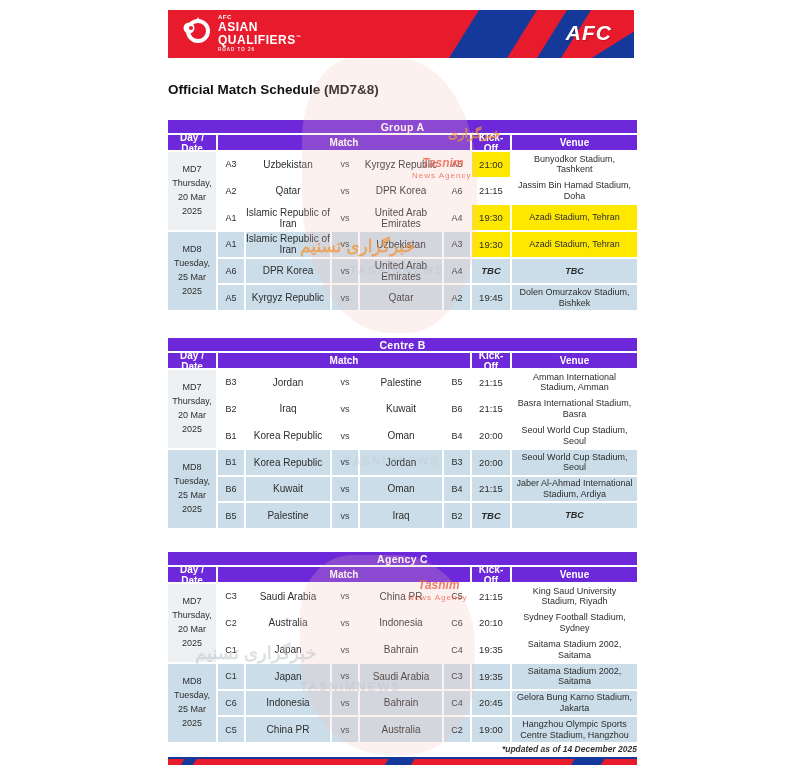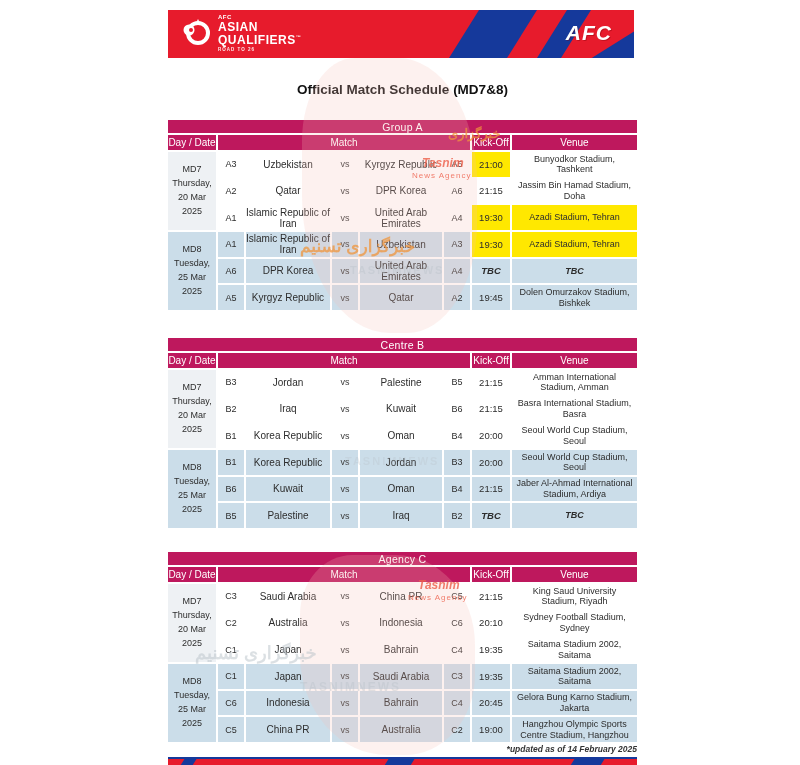--- a/index.html
+++ b/index.html
@@ -5,36 +5,36 @@
   html,body{margin:0;padding:0;background:#ffffff;}
   body{width:800px;height:765px;font-family:"Liberation Sans",sans-serif;-webkit-font-smoothing:antialiased;}
   .page{position:relative;width:800px;height:765px;overflow:hidden;background:#fff;}
 
   
   .banner{position:absolute;left:168px;top:10px;width:466px;height:48px;background:#e71b2c;overflow:hidden;}
   .stripe{position:absolute;top:-12px;bottom:-12px;background:#15399b;transform:skewX(-32deg);}
   .stripe1{left:296px;width:58px;}
   .stripe2{left:384px;width:24px;}
   .stripe3{position:absolute;right:-30px;bottom:-34px;width:100px;height:44px;background:#15399b;transform:rotate(-32deg);}
-  .brand{position:absolute;left:14px;top:4px;display:flex;align-items:center;gap:6px;}
+  .brand{position:absolute;left:14px;top:4px;display:flex;gap:6px;}
   .brand-text{color:#fff;line-height:1;}
   .brand-afc{font-size:6px;font-weight:bold;letter-spacing:.5px;}
   .brand-asian{font-size:12px;font-weight:bold;letter-spacing:.5px;margin-top:1px;}
   .brand-qual{font-size:12px;font-weight:bold;letter-spacing:.5px;margin-top:1px;}
   .brand-qual sup{font-size:5px;}
   .brand-sub{font-size:4.5px;font-weight:bold;letter-spacing:1px;margin-top:2px;opacity:.9;}
   .afc-wordmark{position:absolute;right:22px;top:11px;color:#fff;font-size:21px;font-weight:bold;font-style:italic;letter-spacing:1px;text-shadow:1px 1px 0 rgba(120,0,10,.35);}
 
   
-  .page-title{position:absolute;left:168px;top:82px;width:469px;text-align:center;font-size:13.5px;font-weight:bold;color:#111;}
+  .page-title{position:absolute;left:168px;top:82px;width:469px;font-size:13.5px;font-weight:bold;color:#111;}
 
   
   .group-table{position:absolute;left:168px;width:469px;height:190px;display:grid;grid-template-columns:48px 26px 84px 26px 82px 26px 38px 1fr;grid-template-rows:13px 15px repeat(6,1fr);gap:2px;background:#fff;}
   .cell{display:flex;align-items:center;justify-content:center;text-align:center;}
-  .navy{background:#be185d;color:#fff;font-weight:normal;}
+  .navy{background:#6d28d9;color:#fff;font-weight:bold;}
   .group-title{grid-column:1/-1;grid-row:1;font-size:10.5px;letter-spacing:.3px;}
   .hdr{font-size:10px;}
   .hdr-match{grid-column:2/7;}
   .c-day{background:#eef1f4;font-size:9px;color:#2d2d2d;line-height:1.55;flex-direction:column;}
   .c-code{font-size:9px;color:#2d2d2d;background:#fff;}
   .c-team{font-size:10px;color:#2d2d2d;background:#fff;}
   .c-vs{font-size:9px;color:#3c3c3c;background:#fff;}
   .c-kick{font-size:9.5px;color:#2d2d2d;background:#fff;}
   .c-venue{font-size:9px;color:#2d2d2d;background:#fff;line-height:1.2;padding:0 3px;}
   .md8 .c-code,.md8 .c-team,.md8 .c-vs,.md8 .c-kick,.md8 .c-venue{background:#cbdde9;}
@@ -149,21 +149,21 @@
           <div class="">MD8</div>
           <div class="">Tuesday,</div>
           <div class="">25 Mar 2025</div>
         </div>
         <div class="match-row md8" style="display: contents;"><div class="cell c-code" style="grid-area: 6 / 2;">C1</div><div class="cell c-team" style="grid-area: 6 / 3;">Japan</div><div class="cell c-vs" style="grid-area: 6 / 4;">vs</div><div class="cell c-team" style="grid-area: 6 / 5;">Saudi Arabia</div><div class="cell c-code" style="grid-area: 6 / 6;">C3</div><div class="cell c-kick" style="grid-area: 6 / 7;">19:35</div><div class="cell c-venue" style="grid-area: 6 / 8;">Saitama Stadium 2002, Saitama</div></div>
         <div class="match-row md8" style="display: contents;"><div class="cell c-code" style="grid-area: 7 / 2;">C6</div><div class="cell c-team" style="grid-area: 7 / 3;">Indonesia</div><div class="cell c-vs" style="grid-area: 7 / 4;">vs</div><div class="cell c-team" style="grid-area: 7 / 5;">Bahrain</div><div class="cell c-code" style="grid-area: 7 / 6;">C4</div><div class="cell c-kick" style="grid-area: 7 / 7;">20:45</div><div class="cell c-venue" style="grid-area: 7 / 8;">Gelora Bung Karno Stadium, Jakarta</div></div>
         <div class="match-row md8" style="display: contents;"><div class="cell c-code" style="grid-area: 8 / 2;">C5</div><div class="cell c-team" style="grid-area: 8 / 3;">China PR</div><div class="cell c-vs" style="grid-area: 8 / 4;">vs</div><div class="cell c-team" style="grid-area: 8 / 5;">Australia</div><div class="cell c-code" style="grid-area: 8 / 6;">C2</div><div class="cell c-kick" style="grid-area: 8 / 7;">19:00</div><div class="cell c-venue" style="grid-area: 8 / 8;">Hangzhou Olympic Sports Centre Stadium, Hangzhou</div></div>
       </div>
     </div>
 
-  <div class="footnote">*updated as of 14 February 2025</div>
+  <div class="footnote">*updated as of 14 December 2025</div>
 
   <div class="footer-band">
     <div class="fstripe" style="left:14px;width:12px;"></div>
     <div class="fstripe" style="left:218px;width:26px;"></div>
     <div class="fstripe" style="left:404px;width:30px;"></div>
   </div>
 
   <div class="wm wm-blob" style="left:302px;top:58px;width:175px;height:275px;"></div>
   <div class="wm wm-blob" style="left:300px;top:555px;width:175px;height:200px;"></div>
   <div class="wm wm-fa" style="left:448px;top:126px;font-size:13px;opacity:.75;">خبرگزاری</div>

